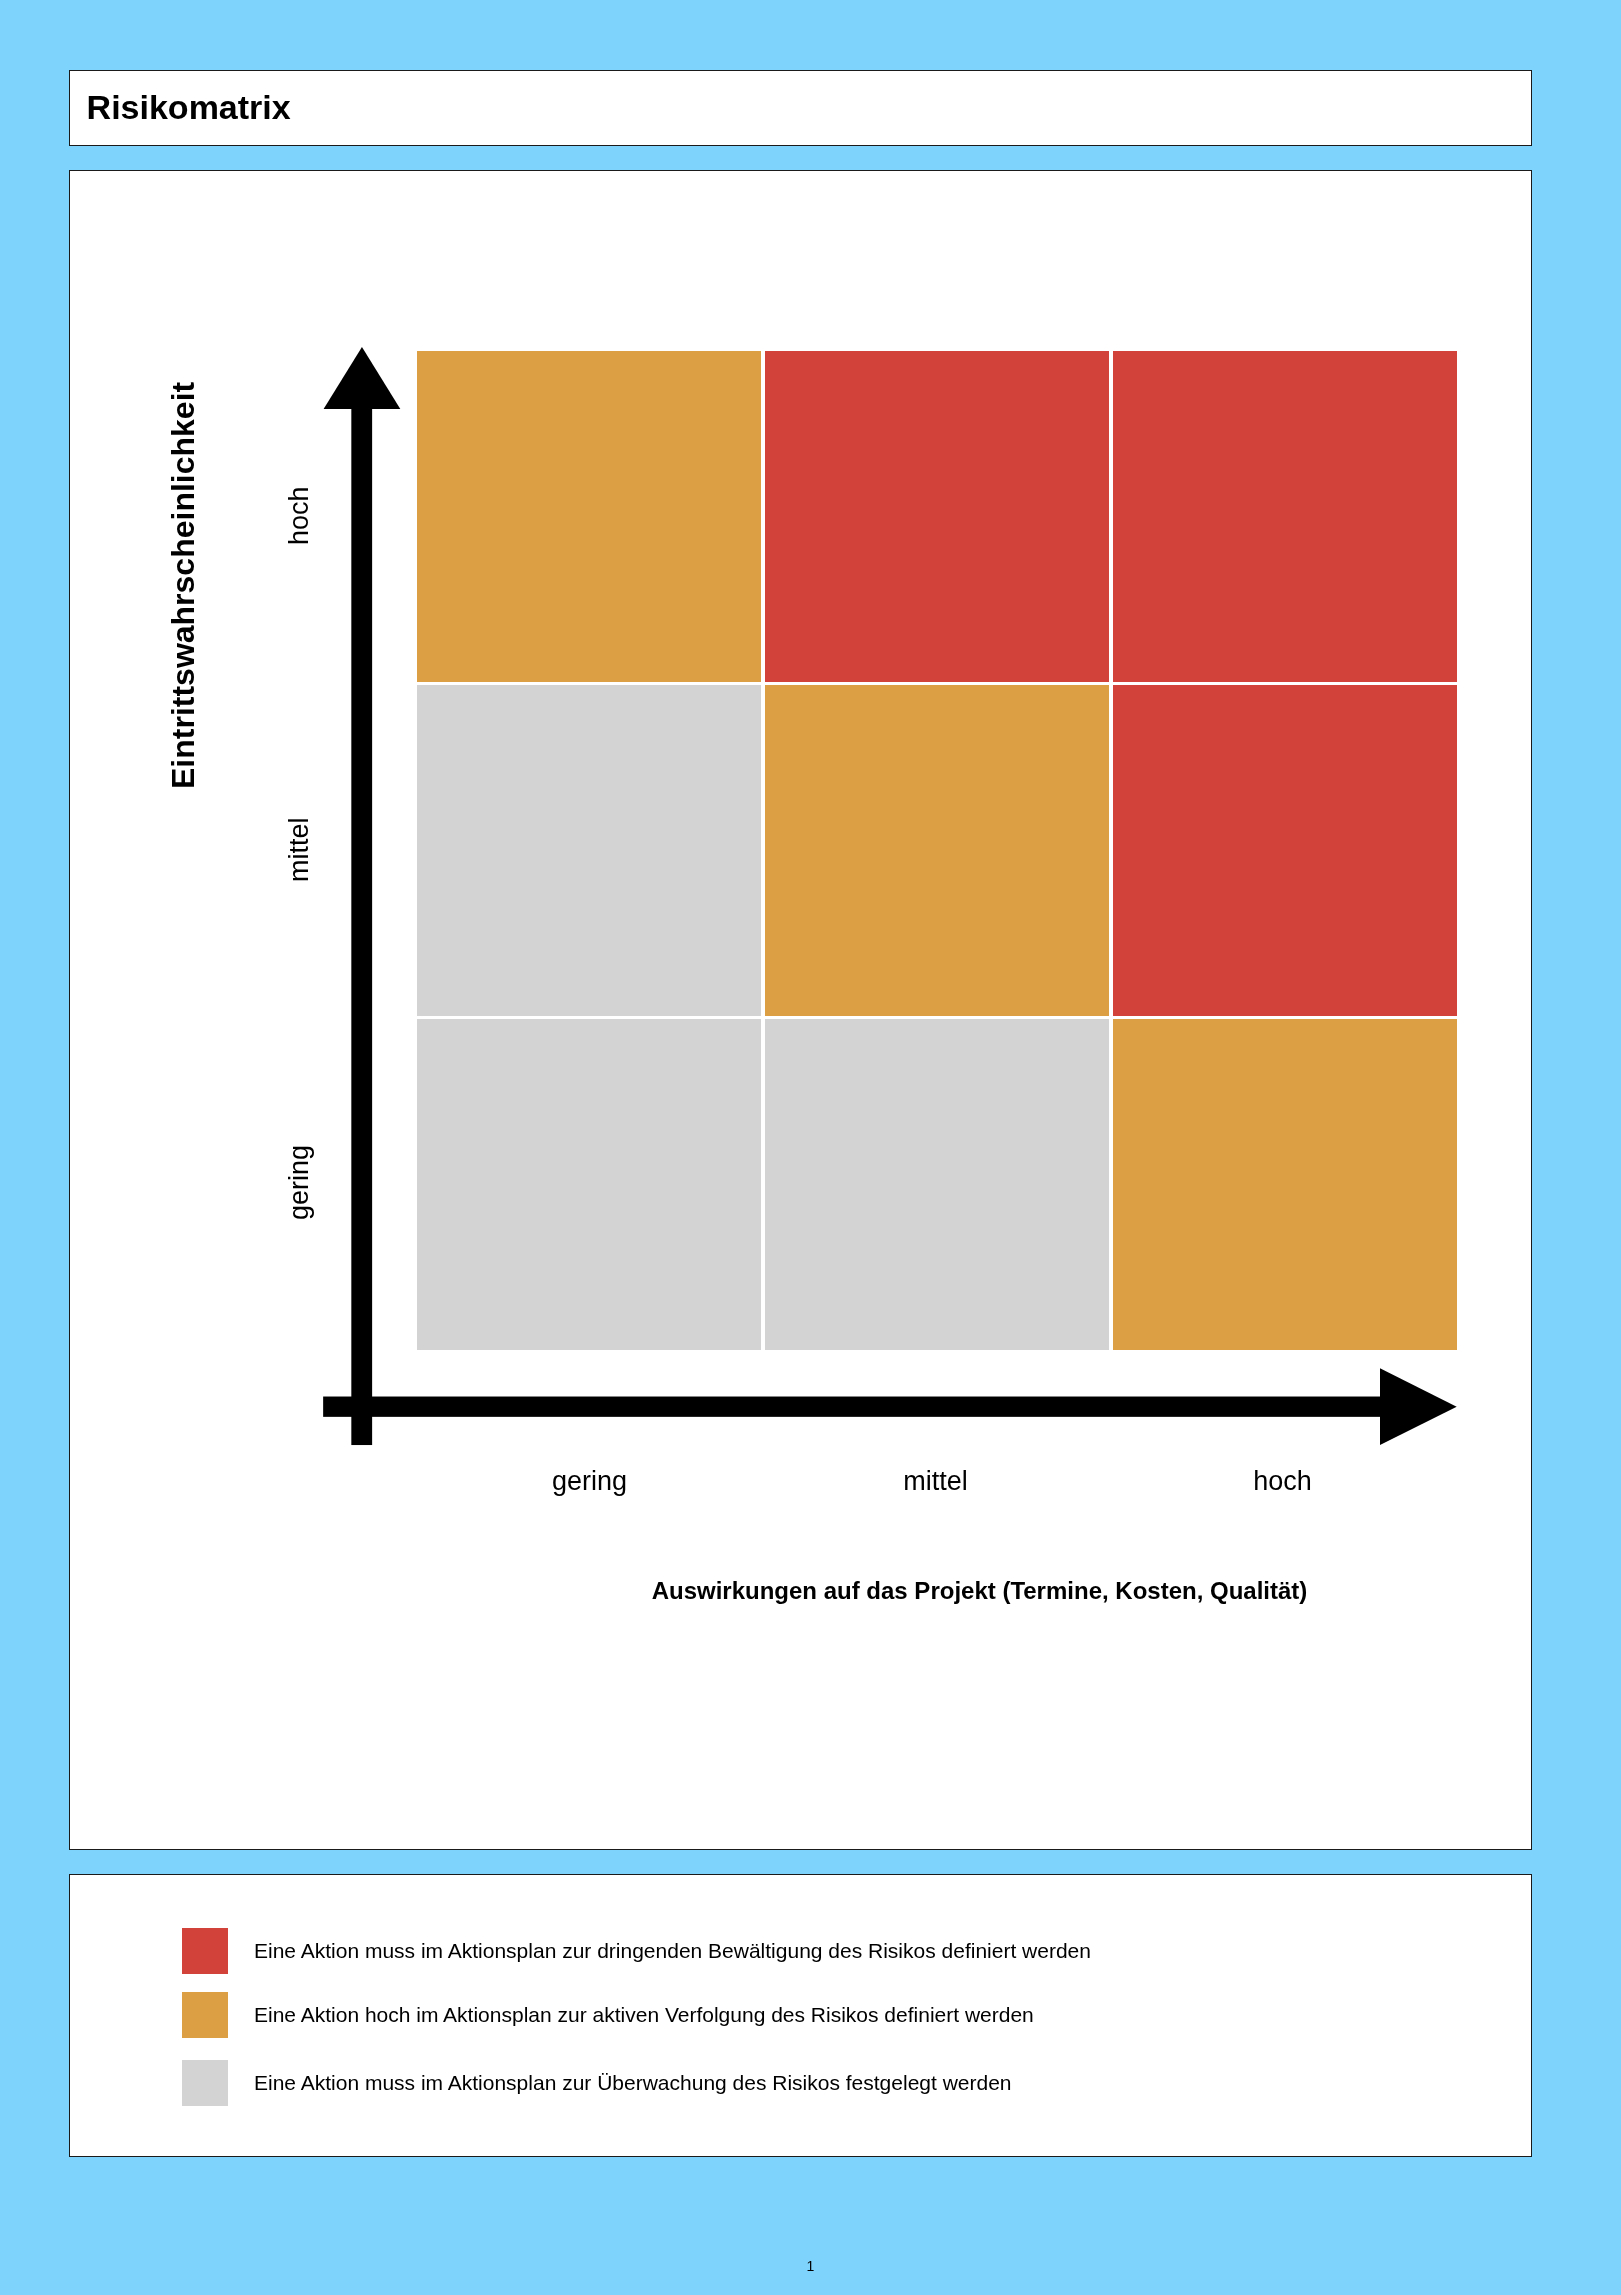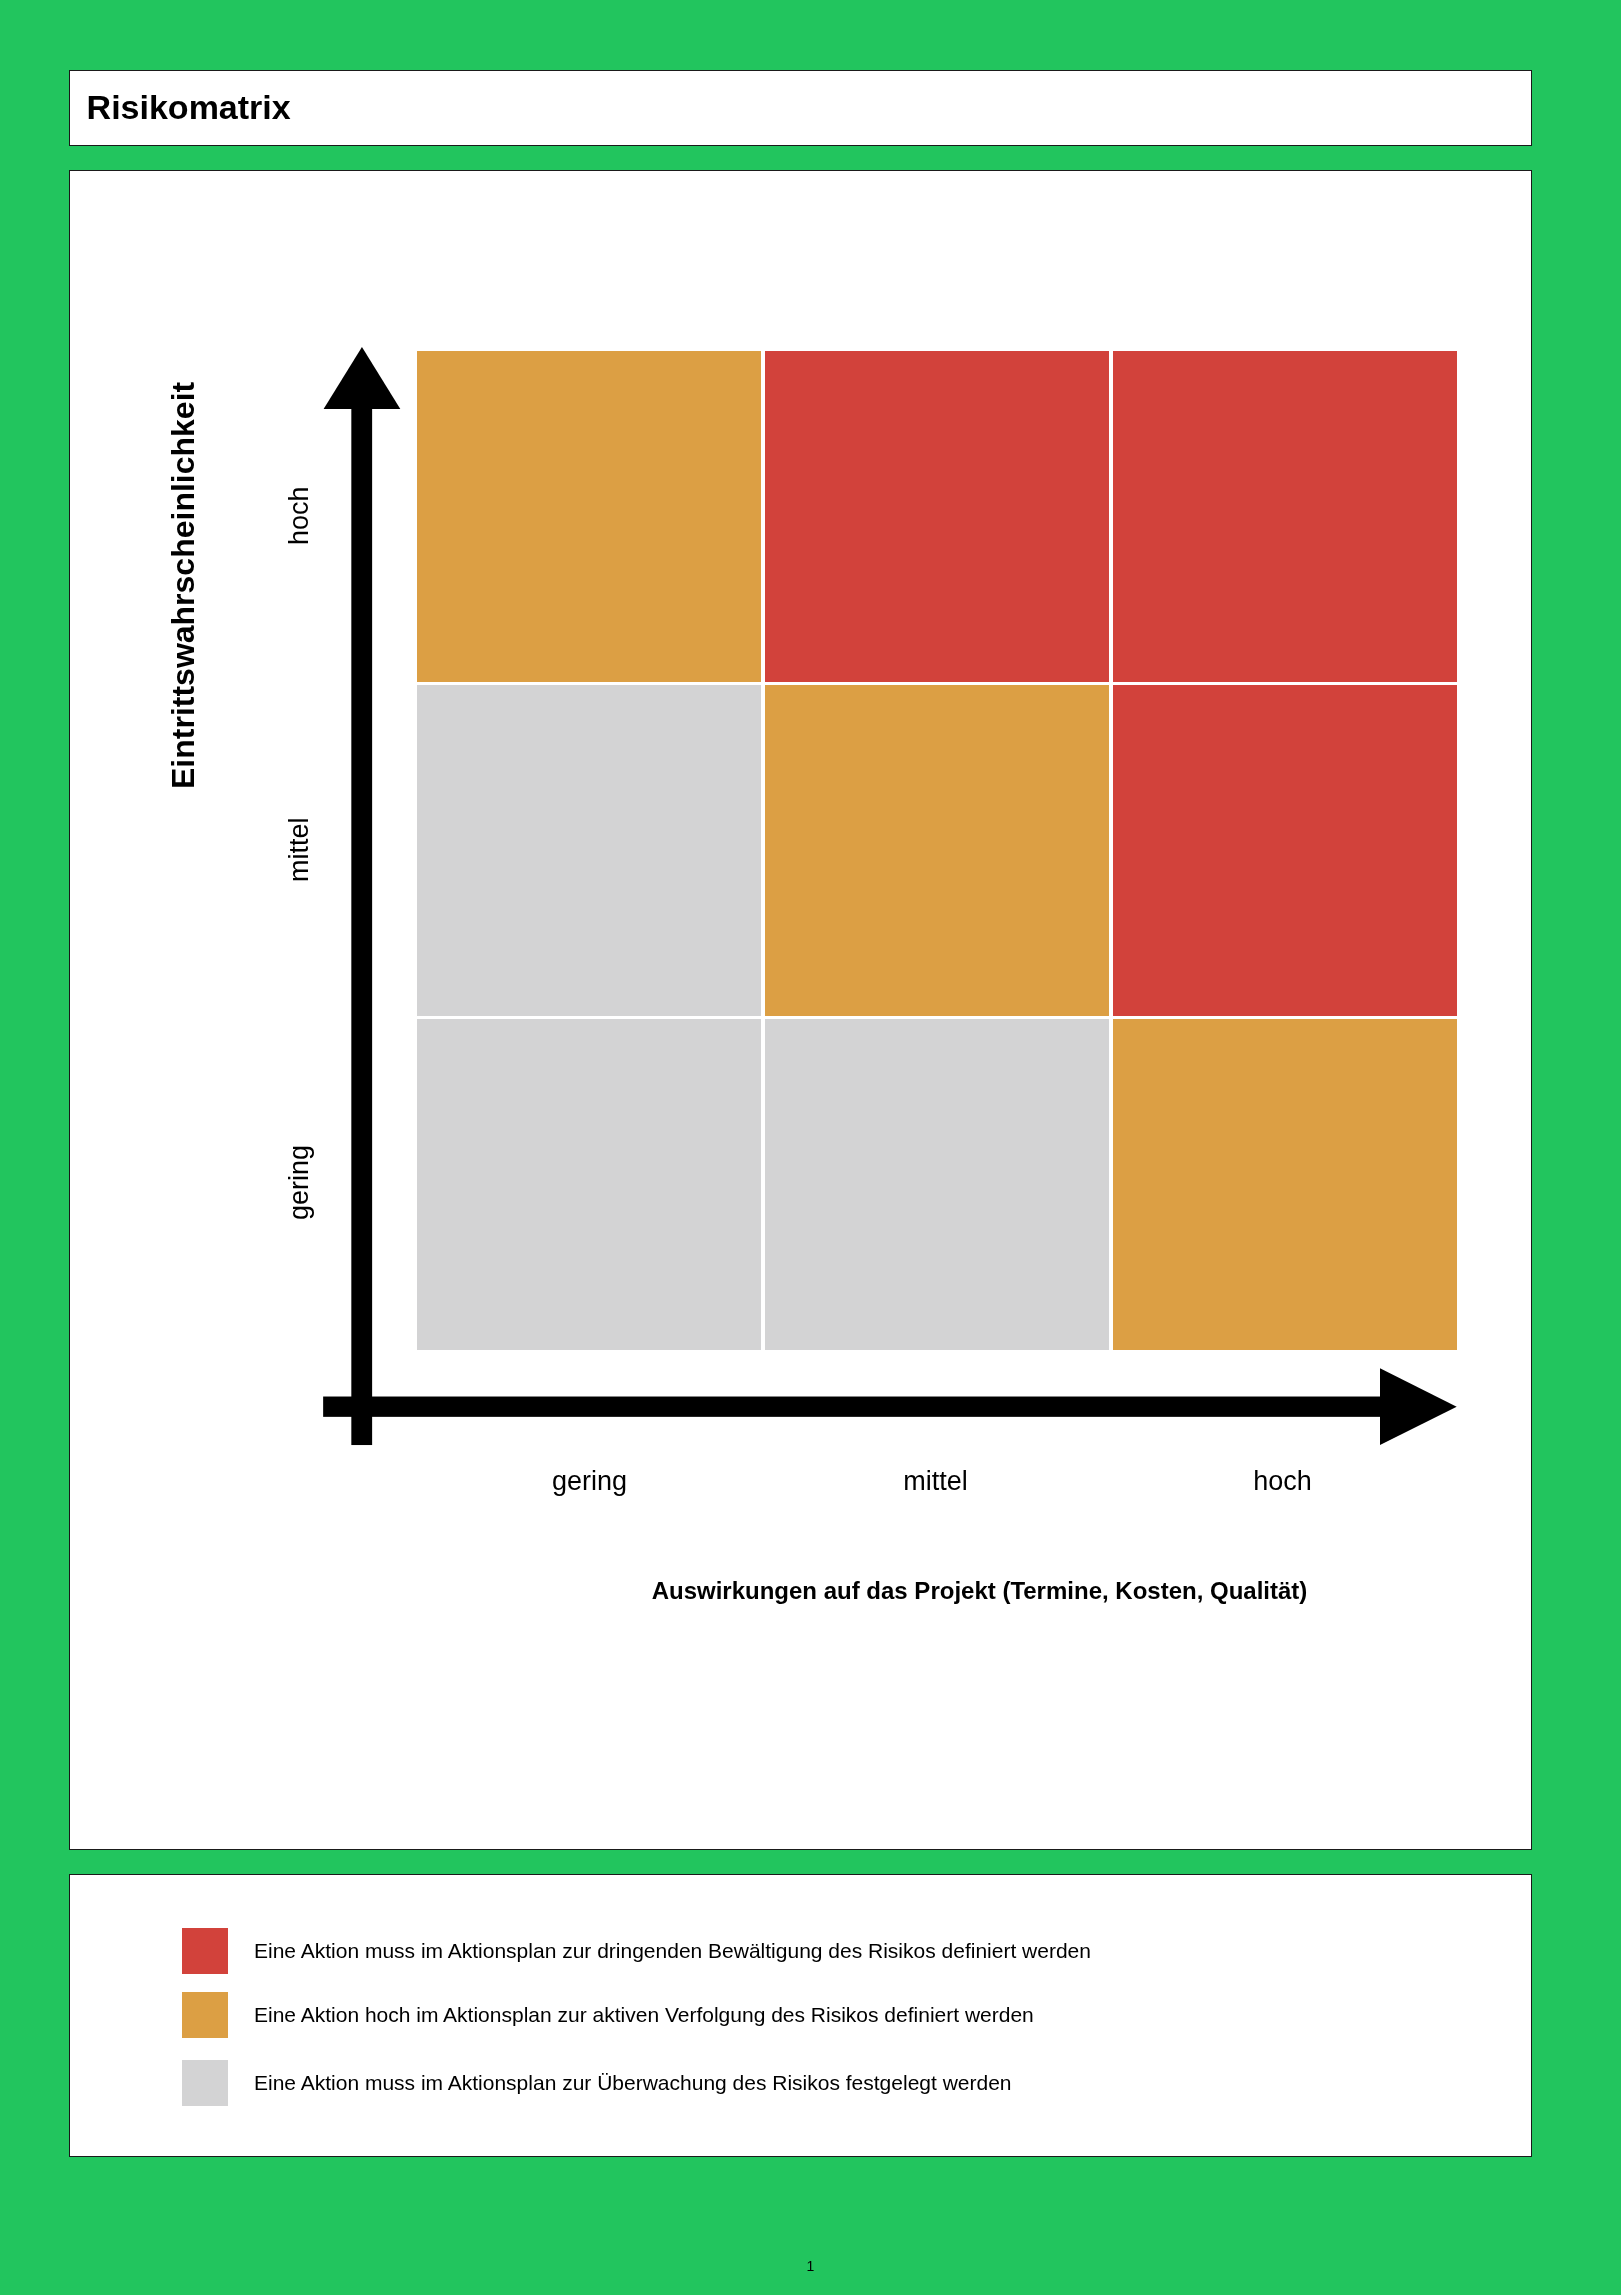--- a/index.html
+++ b/index.html
@@ -1,19 +1,19 @@
 <!DOCTYPE html>
 <html style="font-size:7.4px"><head>
 <meta charset="utf-8">
 <style>
   html,body{margin:0;padding:0;background:#ffffff;}
   .page{
     position:relative;
     width:1621px;height:2295px;
-    background:#22c55e;
+    background:#7dd3fc;
     font-family:"Liberation Sans", sans-serif;
     color:#000;
     overflow:hidden;
   }
   .box{
     position:absolute;
     left:69px;width:1463px;
     border:1.4px solid #1a1a1a;
     background:#ffffff;
     box-sizing:border-box;

